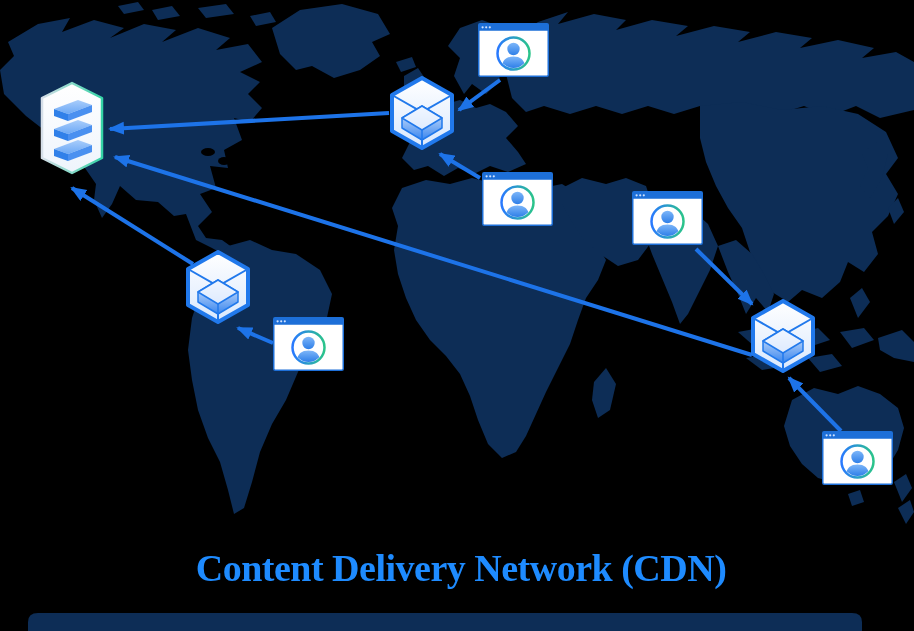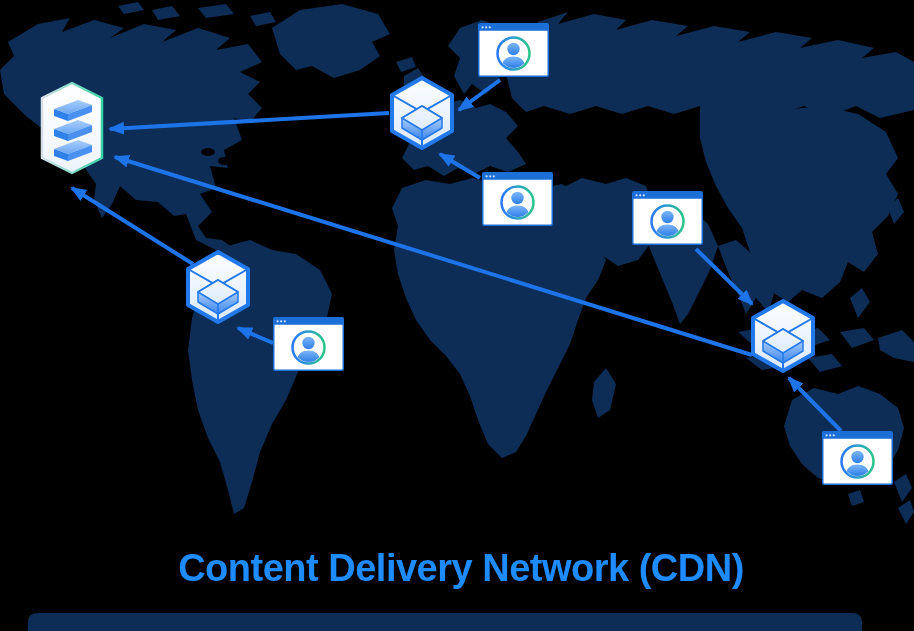--- a/index.html
+++ b/index.html
@@ -1,19 +1,19 @@
 <!DOCTYPE html>
 <html><head>
 <meta charset="utf-8">
 <style>
   html,body{margin:0;padding:0;background:#000;}
   .stage{
     position:relative;width:914px;height:631px;overflow:hidden;
     background:var(--background,#000);
-    font-family:Liberation Sans, sans-serif;
+    font-family:Liberation Serif, serif;
   }
   .layer{position:absolute;left:0;top:0;}
   .land{fill:var(--map,#0d2d56);stroke:none;}
   .lake{fill:var(--background,#000);}
   .arrow-line{stroke:var(--arrow,#1d73e8);stroke-width:4;fill:none;}
   .node{position:absolute;z-index:3;}
   .node svg{display:block;}
   #arrows{z-index:2;}
   #map{z-index:1;}
   .diagram-title{

